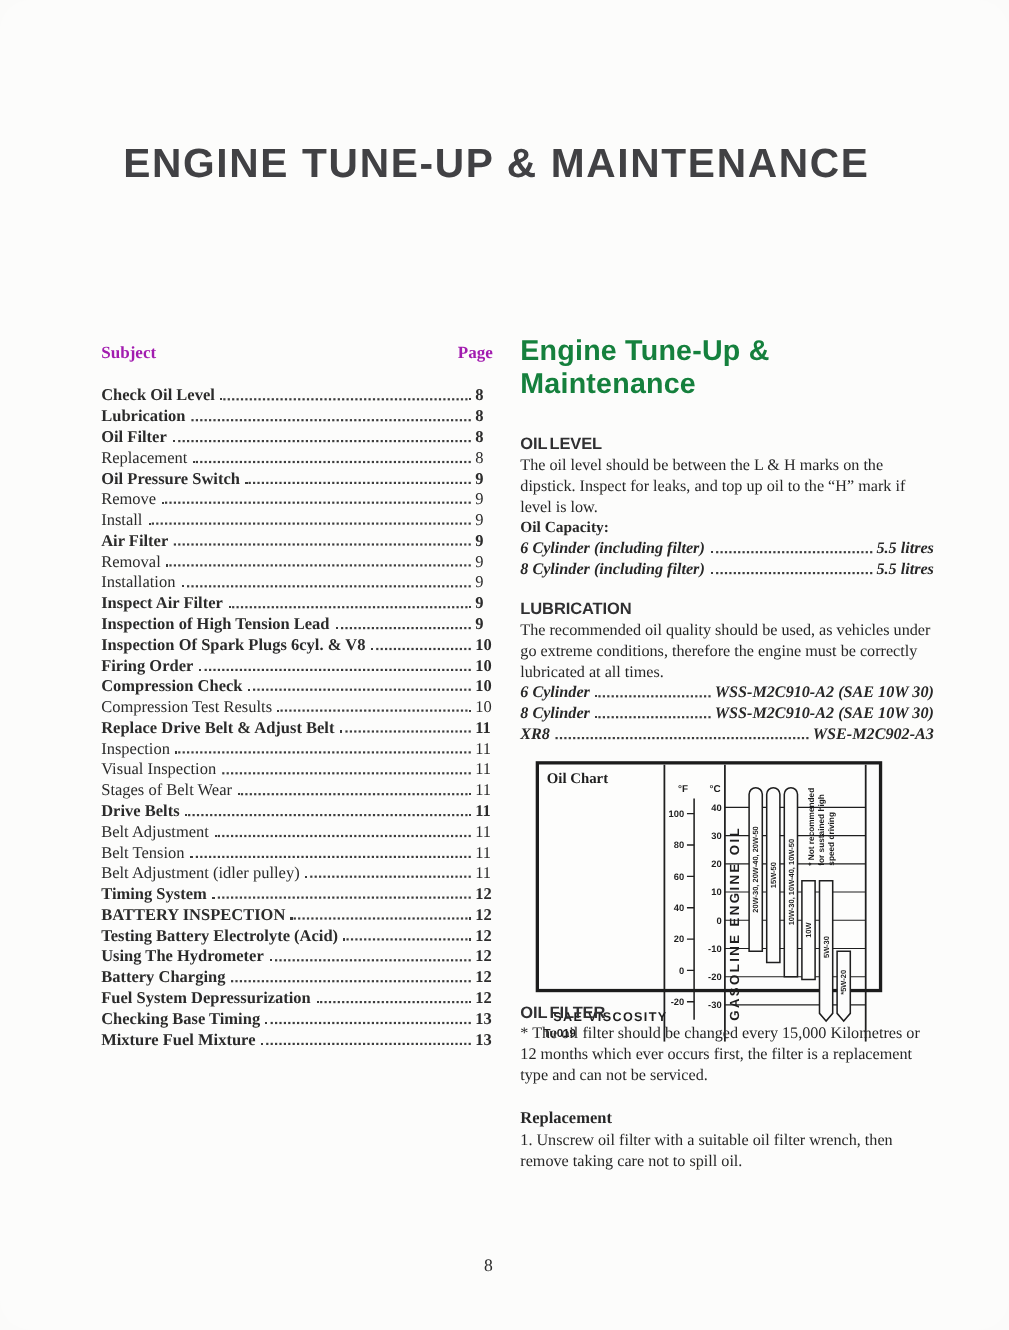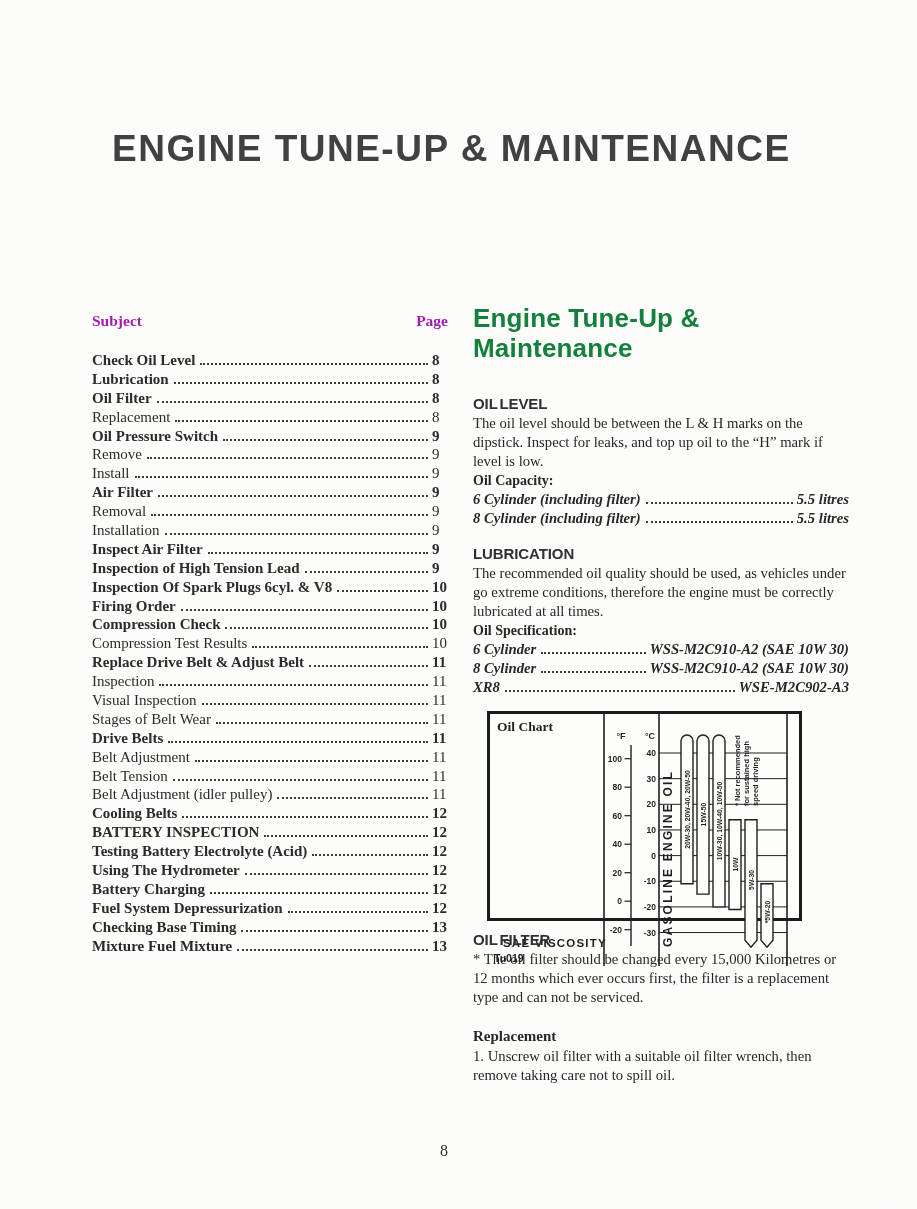--- a/index.html
+++ b/index.html
@@ -181,21 +181,21 @@
           <span class="lbl">Belt Tension</span>
           <span class="leader"></span>
           <span class="pg">11</span>
         </div>
         <div class="toc-row">
           <span class="lbl">Belt Adjustment (idler pulley)</span>
           <span class="leader"></span>
           <span class="pg">11</span>
         </div>
         <div class="toc-row b">
-          <span class="lbl">Cooling Belts</span>
+          <span class="lbl">Timing System</span>
           <span class="leader"></span>
           <span class="pg">12</span>
         </div>
         <div class="toc-row b">
           <span class="lbl">BATTERY INSPECTION</span>
           <span class="leader"></span>
           <span class="pg">12</span>
         </div>
         <div class="toc-row b">
           <span class="lbl">Testing Battery Electrolyte (Acid)</span>
@@ -245,21 +245,20 @@
         </div>
         <div class="lead-row">
           <span class="lbl">8 Cylinder (including filter)</span>
           <span class="leader"></span>
           <span class="val">5.5 litres</span>
         </div>
       </div>
 
     <div class="sec-head">LUBRICATION</div>
     <p class="body-text">The recommended oil quality should be used, as vehicles under go extreme conditions, therefore the engine must be correctly lubricated at all times.</p>
-    <div class="bold-lbl">Oil Specification:</div>
     <div id="spec-rows">
         <div class="lead-row">
           <span class="lbl">6 Cylinder</span>
           <span class="leader"></span>
           <span class="val">WSS-M2C910-A2 (SAE 10W 30)</span>
         </div>
         <div class="lead-row">
           <span class="lbl">8 Cylinder</span>
           <span class="leader"></span>
           <span class="val">WSS-M2C910-A2 (SAE 10W 30)</span>

